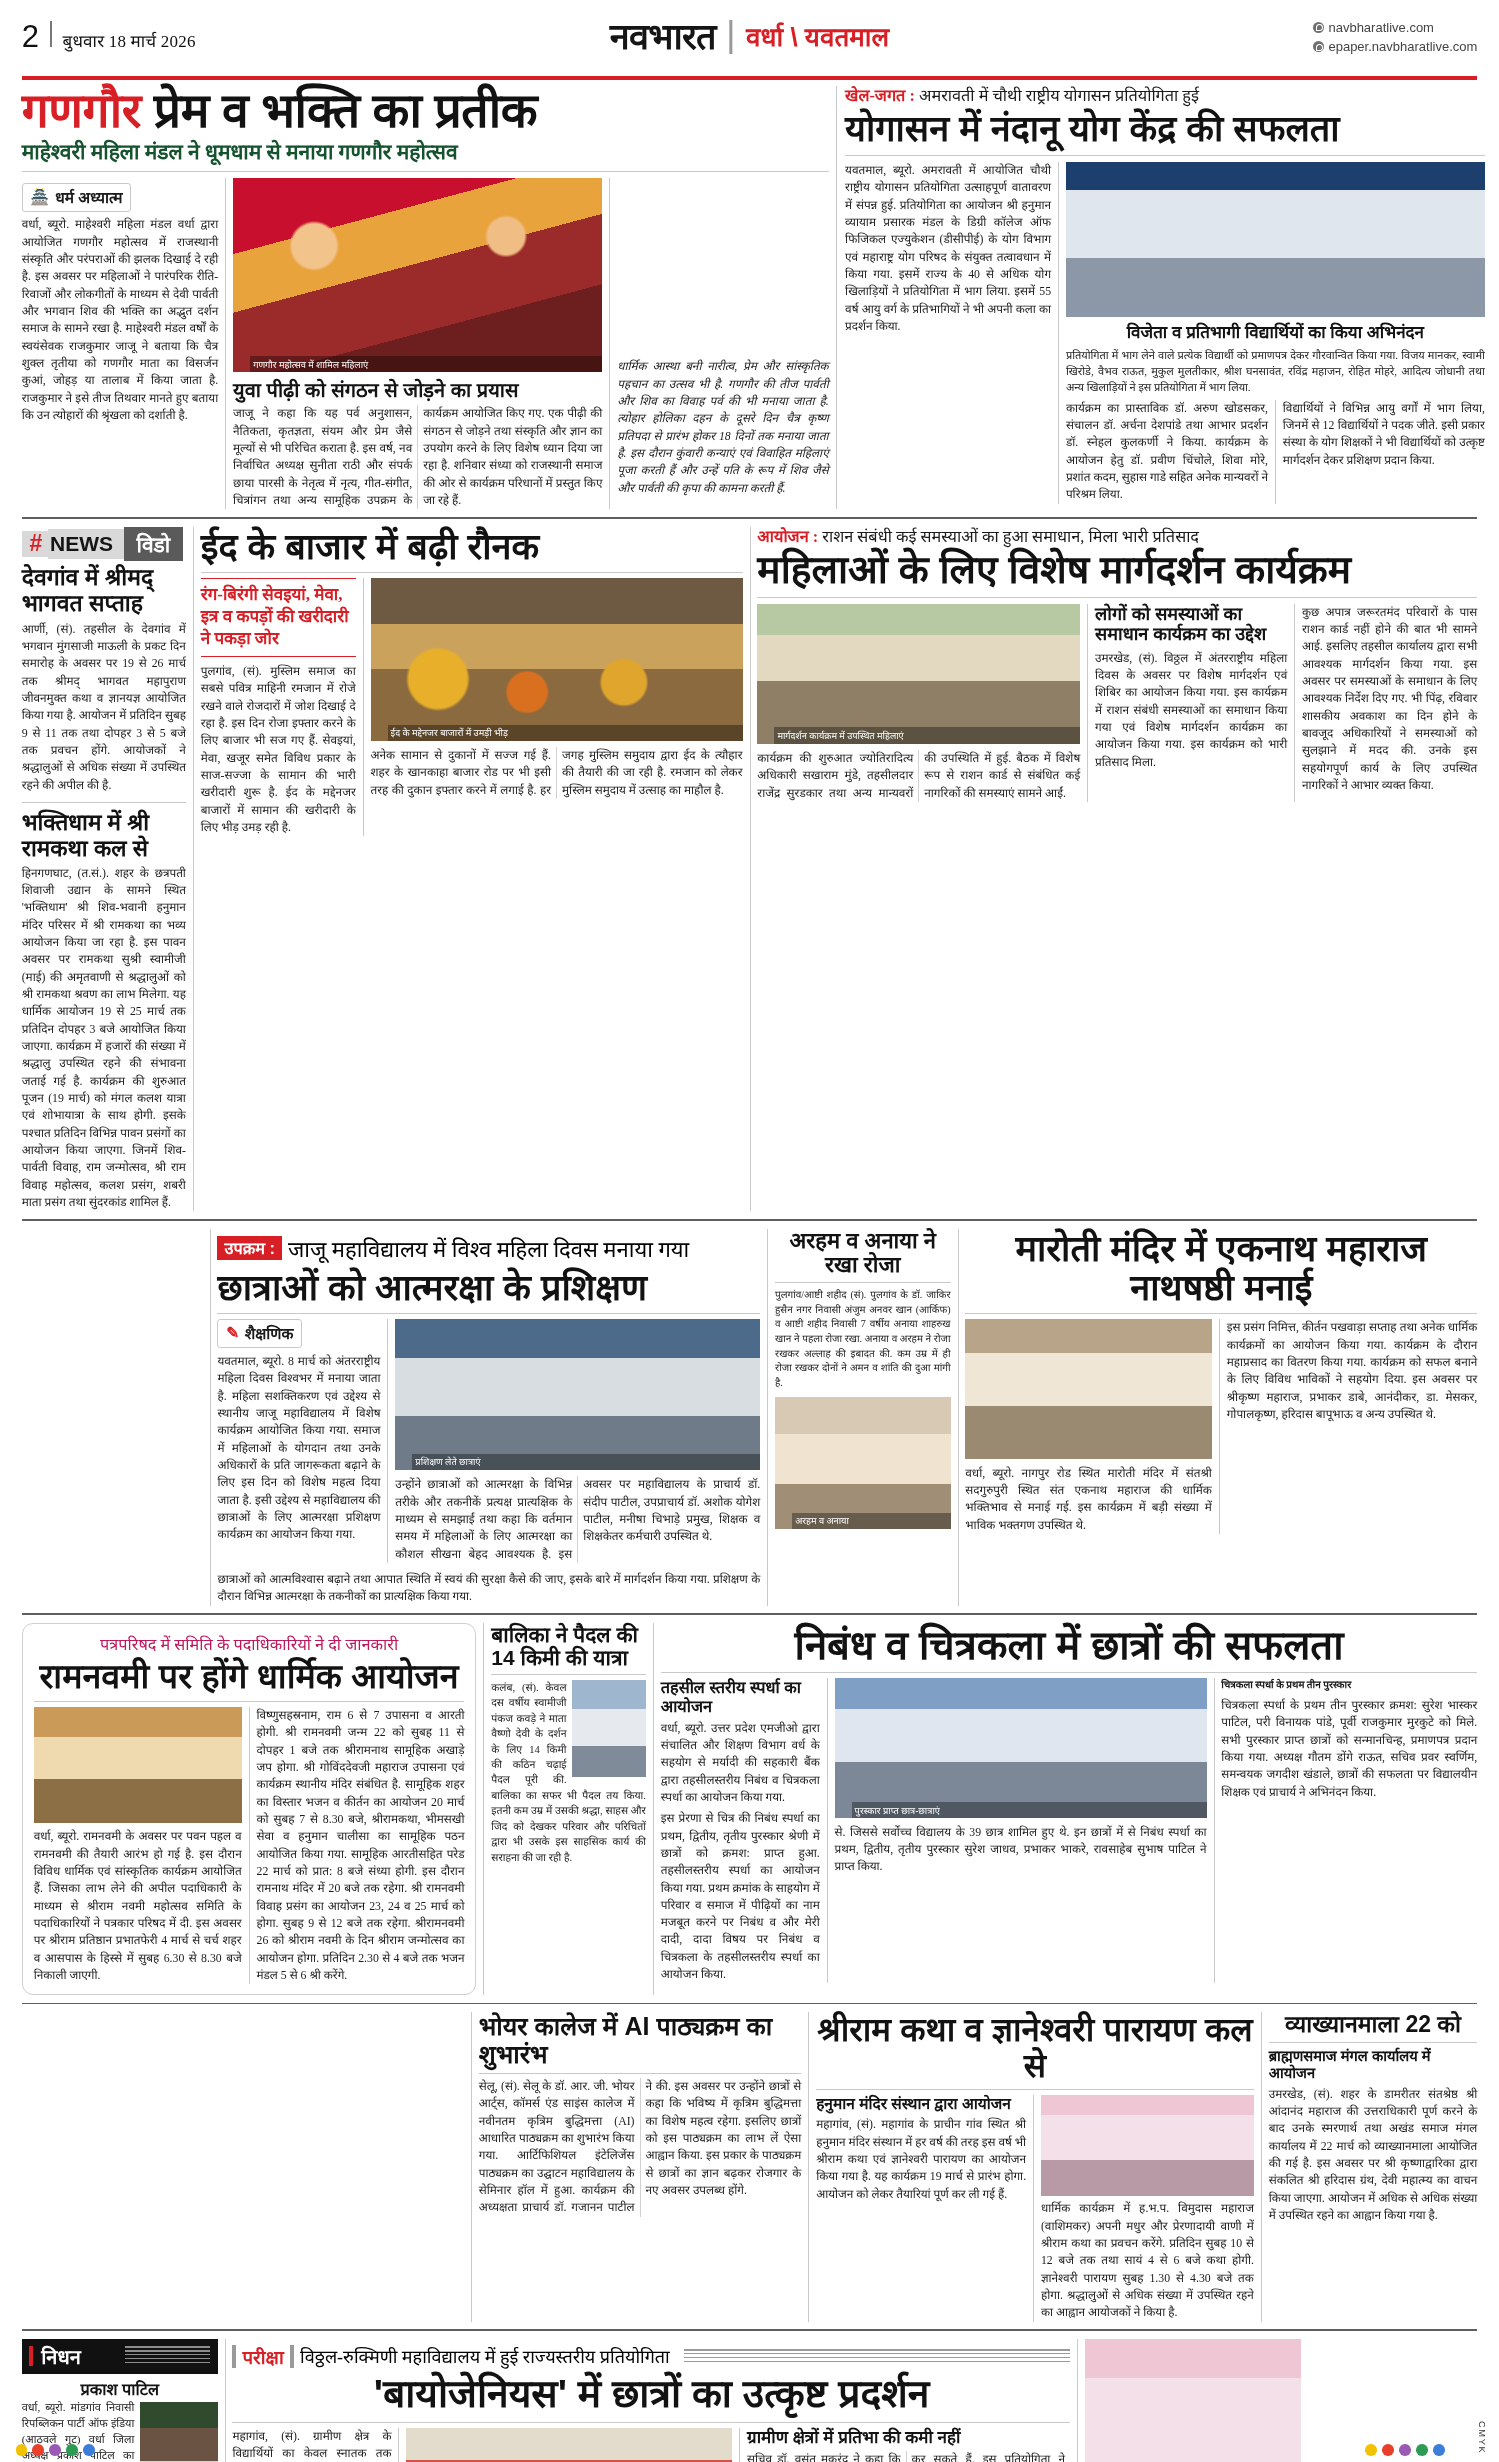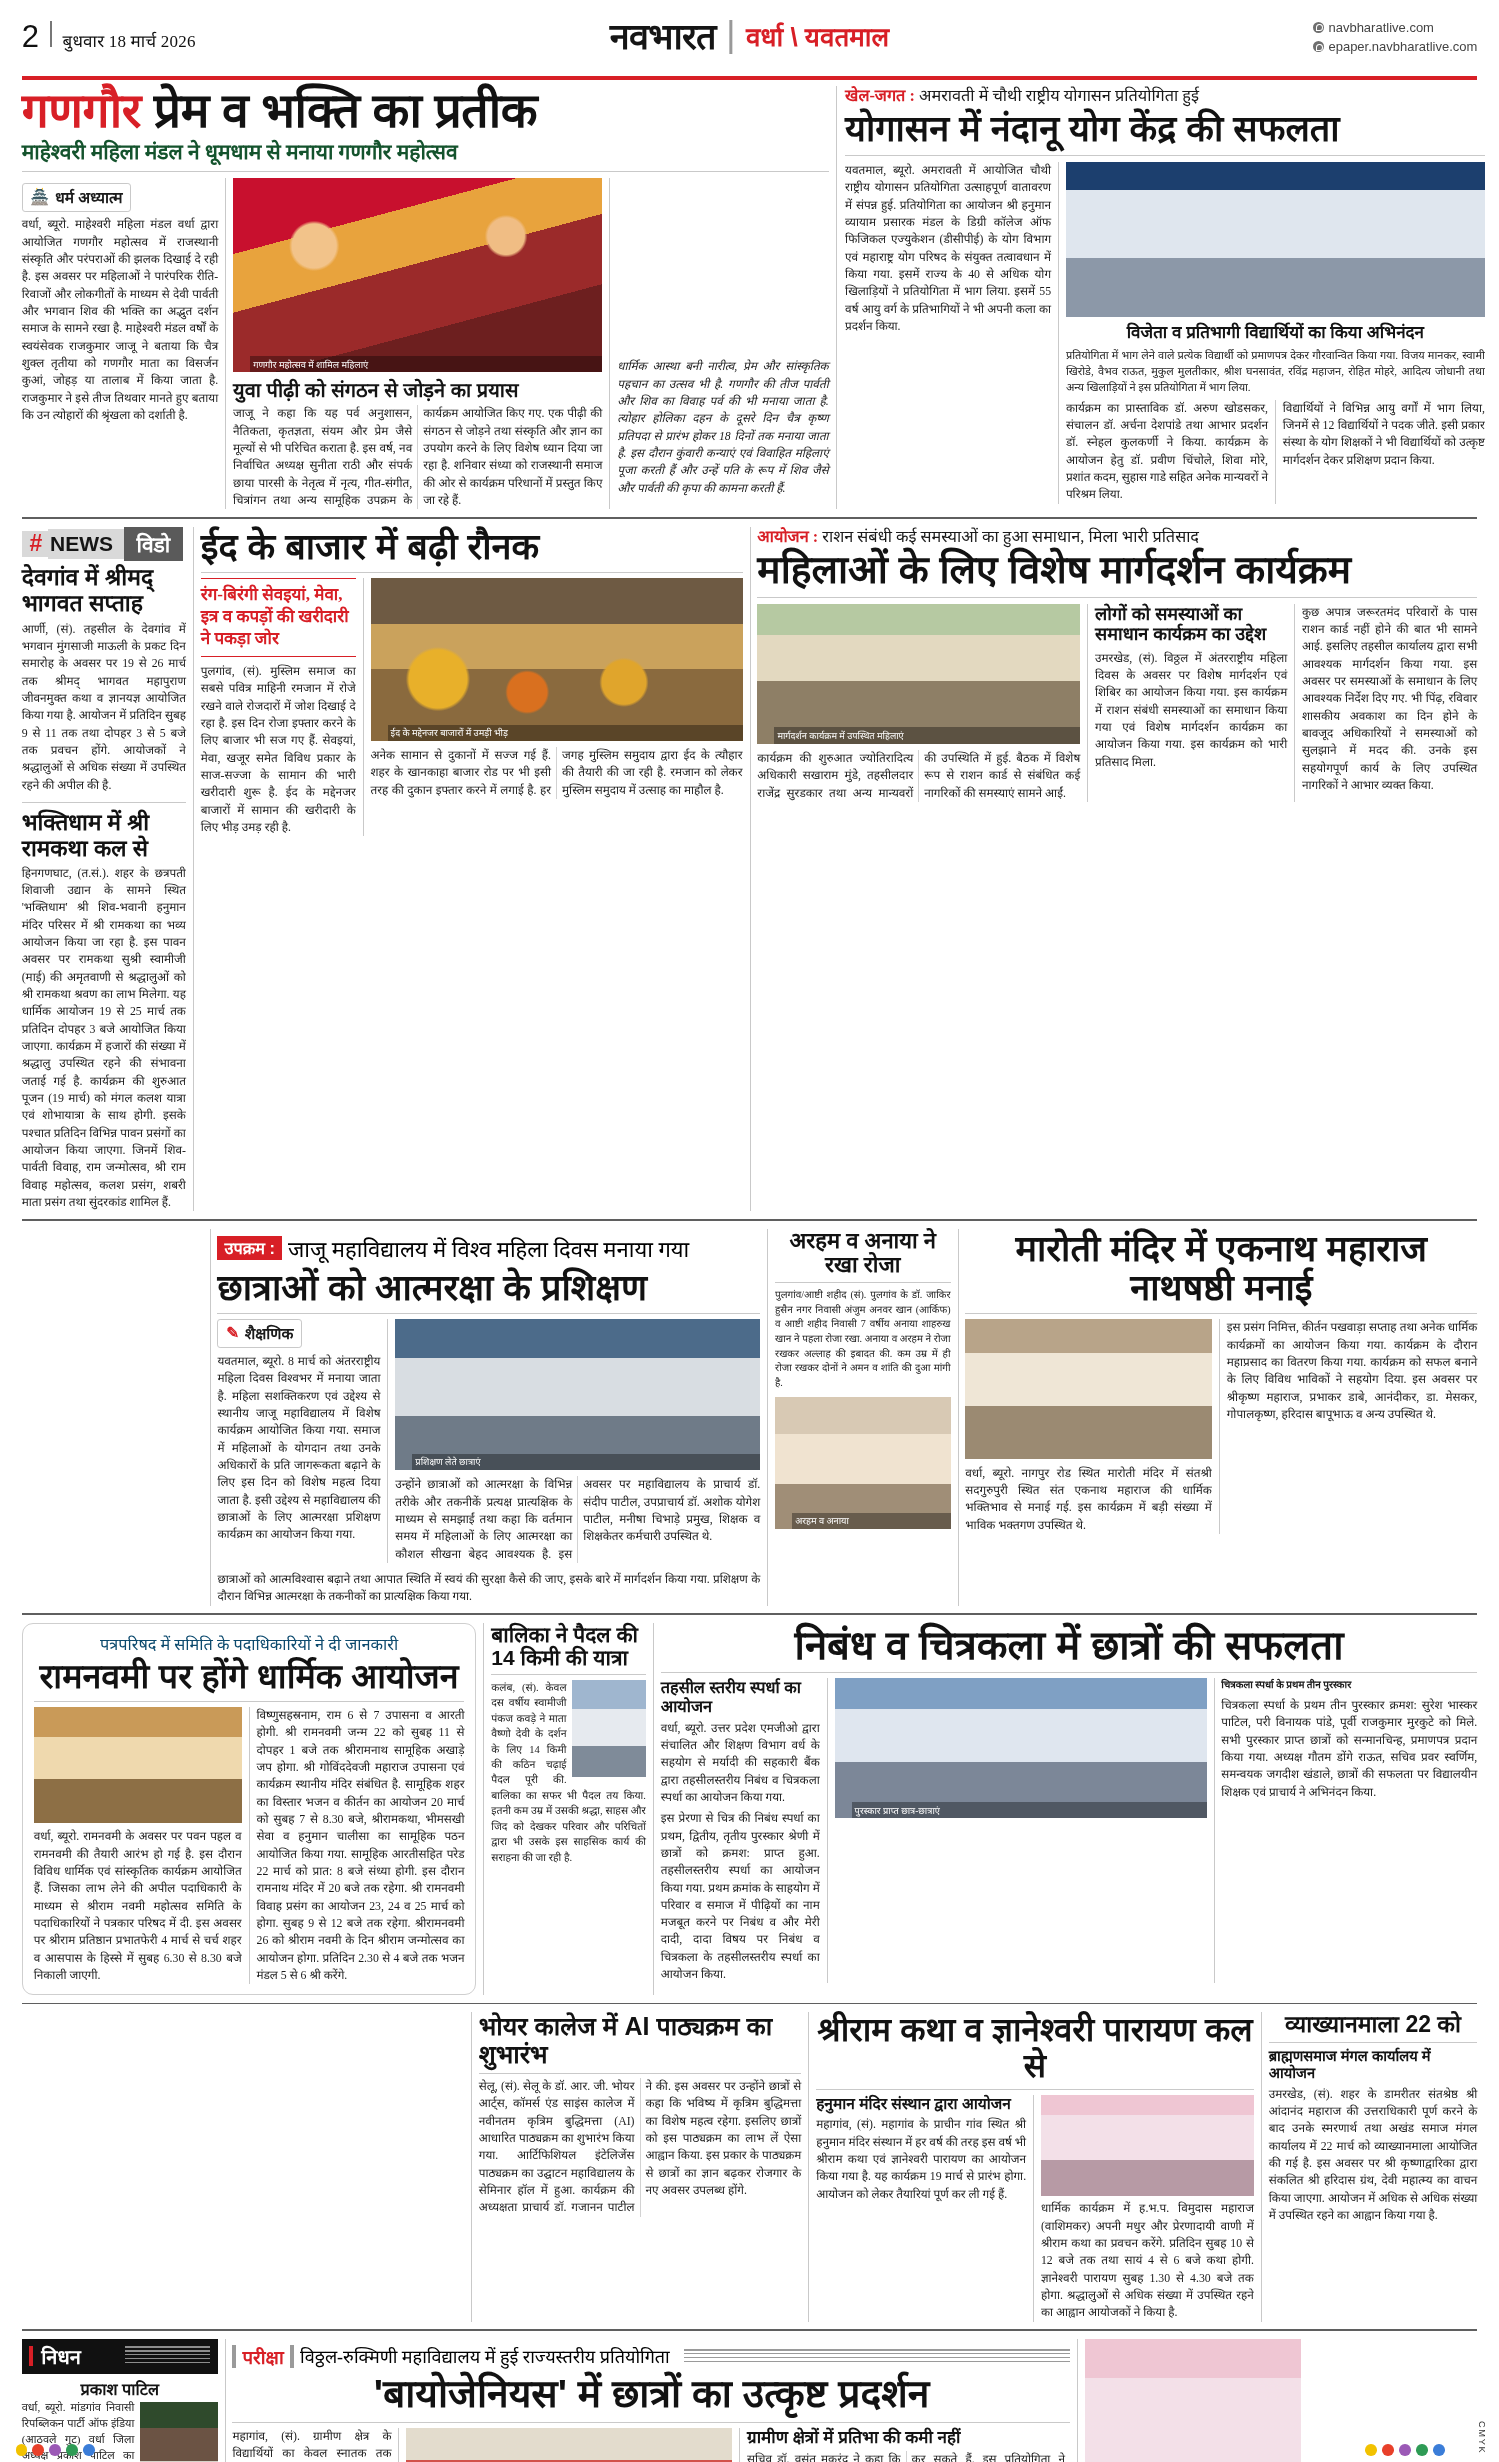--- a/index.html
+++ b/index.html
@@ -421,21 +421,21 @@
       </div>
     </div>
   </div>
 
   <div class="hline dark" style="margin:7.8px 9.3px;"></div>
 
   <div class="cols region" style="padding:0 9.3px;">
 
     <div style="width:458px;">
       <div class="boxed">
-        <div style="text-align:center;font-size:16.3px;color:#0c4a6e;">पत्रपरिषद में समिति के पदाधिकारियों ने दी जानकारी</div>
+        <div style="text-align:center;font-size:16.3px;color:#be185d;">पत्रपरिषद में समिति के पदाधिकारियों ने दी जानकारी</div>
         <div class="hl-big" style="text-align:center;font-size:34px;margin-top:3.1px;">रामनवमी पर होंगे धार्मिक आयोजन</div>
         <div class="hline" style="margin:5.4px 0;"></div>
         <div class="cols">
           <div style="width:208px;">
             <div class="ph img-ram" style="height:116px;margin-bottom:5.4px;"></div>
             <div class="body">वर्धा, ब्यूरो. रामनवमी के अवसर पर पवन पहल व रामनवमी की तैयारी आरंभ हो गई है. इस दौरान विविध धार्मिक एवं सांस्कृतिक कार्यक्रम आयोजित हैं. जिसका लाभ लेने की अपील पदाधिकारी के माध्यम से श्रीराम नवमी महोत्सव समिति के पदाधिकारियों ने पत्रकार परिषद में दी. इस अवसर पर श्रीराम प्रतिष्ठान प्रभातफेरी 4 मार्च से चर्च शहर व आसपास के हिस्से में सुबह 6.30 से 8.30 बजे निकाली जाएगी.</div>
           </div>
           <div class="vline"></div>
           <div style="width:208px;">
             <div class="body">विष्णुसहस्रनाम, राम 6 से 7 उपासना व आरती होगी. श्री रामनवमी जन्म 22 को सुबह 11 से दोपहर 1 बजे तक श्रीरामनाथ सामूहिक अखाड़े जप होगा. श्री गोविंददेवजी महाराज उपासना एवं कार्यक्रम स्थानीय मंदिर संबंधित है. सामूहिक शहर का विस्तार भजन व कीर्तन का आयोजन 20 मार्च को सुबह 7 से 8.30 बजे, श्रीरामकथा, भीमसखी सेवा व हनुमान चालीसा का सामूहिक पठन आयोजित किया गया. सामूहिक आरतीसहित परेड 22 मार्च को प्रात: 8 बजे संध्या होगी. इस दौरान रामनाथ मंदिर में 20 बजे तक रहेगा. श्री रामनवमी विवाह प्रसंग का आयोजन 23, 24 व 25 मार्च को होगा. सुबह 9 से 12 बजे तक रहेगा. श्रीरामनवमी 26 को श्रीराम नवमी के दिन श्रीराम जन्मोत्सव का आयोजन होगा. प्रतिदिन 2.30 से 4 बजे तक भजन मंडल 5 से 6 श्री करेंगे.</div>
@@ -462,20 +462,21 @@
         <div style="width:159px;">
           <div class="hl-sm" style="font-size:16.3px;margin-bottom:3.9px;">तहसील स्तरीय स्पर्धा का आयोजन</div>
           <div class="body">वर्धा, ब्यूरो. उत्तर प्रदेश एमजीओ द्वारा संचालित और शिक्षण विभाग वर्ध के सहयोग से मर्यादी की सहकारी बैंक द्वारा तहसीलस्तरीय निबंध व चित्रकला स्पर्धा का आयोजन किया गया.</div>
           <div class="body" style="margin-top:3.9px;">इस प्रेरणा से चित्र की निबंध स्पर्धा का प्रथम, द्वितीय, तृतीय पुरस्कार श्रेणी में छात्रों को क्रमश: प्राप्त हुआ. तहसीलस्तरीय स्पर्धा का आयोजन किया गया. प्रथम क्रमांक के साहयोग में परिवार व समाज में पीढ़ियों का नाम मजबूत करने पर निबंध व और मेरी दादी, दादा विषय पर निबंध व चित्रकला के तहसीलस्तरीय स्पर्धा का आयोजन किया.</div>
         </div>
         <div class="vline"></div>
         <div style="width:372px;">
           <div class="ph img-girls" style="height:140px;">
             <span class="cap">पुरस्कार प्राप्त छात्र-छात्राएं</span>
           </div>
+          <div class="body" style="margin-top:5.4px;">से. जिससे सर्वोच्च विद्यालय के 39 छात्र शामिल हुए थे. इन छात्रों में से निबंध स्पर्धा का प्रथम, द्वितीय, तृतीय पुरस्कार सुरेश जाधव, प्रभाकर भाकरे, रावसाहेब सुभाष पाटिल ने प्राप्त किया.</div>
         </div>
         <div class="vline"></div>
         <div style="width:256px;">
           <div class="body" style="font-size:10px;font-weight:bold;">चित्रकला स्पर्धा के प्रथम तीन पुरस्कार</div>
           <div class="body" style="margin-top:3.9px;">चित्रकला स्पर्धा के प्रथम तीन पुरस्कार क्रमश: सुरेश भास्कर पाटिल, परी विनायक पांडे, पूर्वी राजकुमार मुरकुटे को मिले. सभी पुरस्कार प्राप्त छात्रों को सन्मानचिन्ह, प्रमाणपत्र प्रदान किया गया. अध्यक्ष गौतम डोंगे राऊत, सचिव प्रवर स्वर्णिम, समन्वयक जगदीश खंडाले, छात्रों की सफलता पर विद्यालयीन शिक्षक एवं प्राचार्य ने अभिनंदन किया.</div>
         </div>
       </div>
     </div>
   </div>
 

